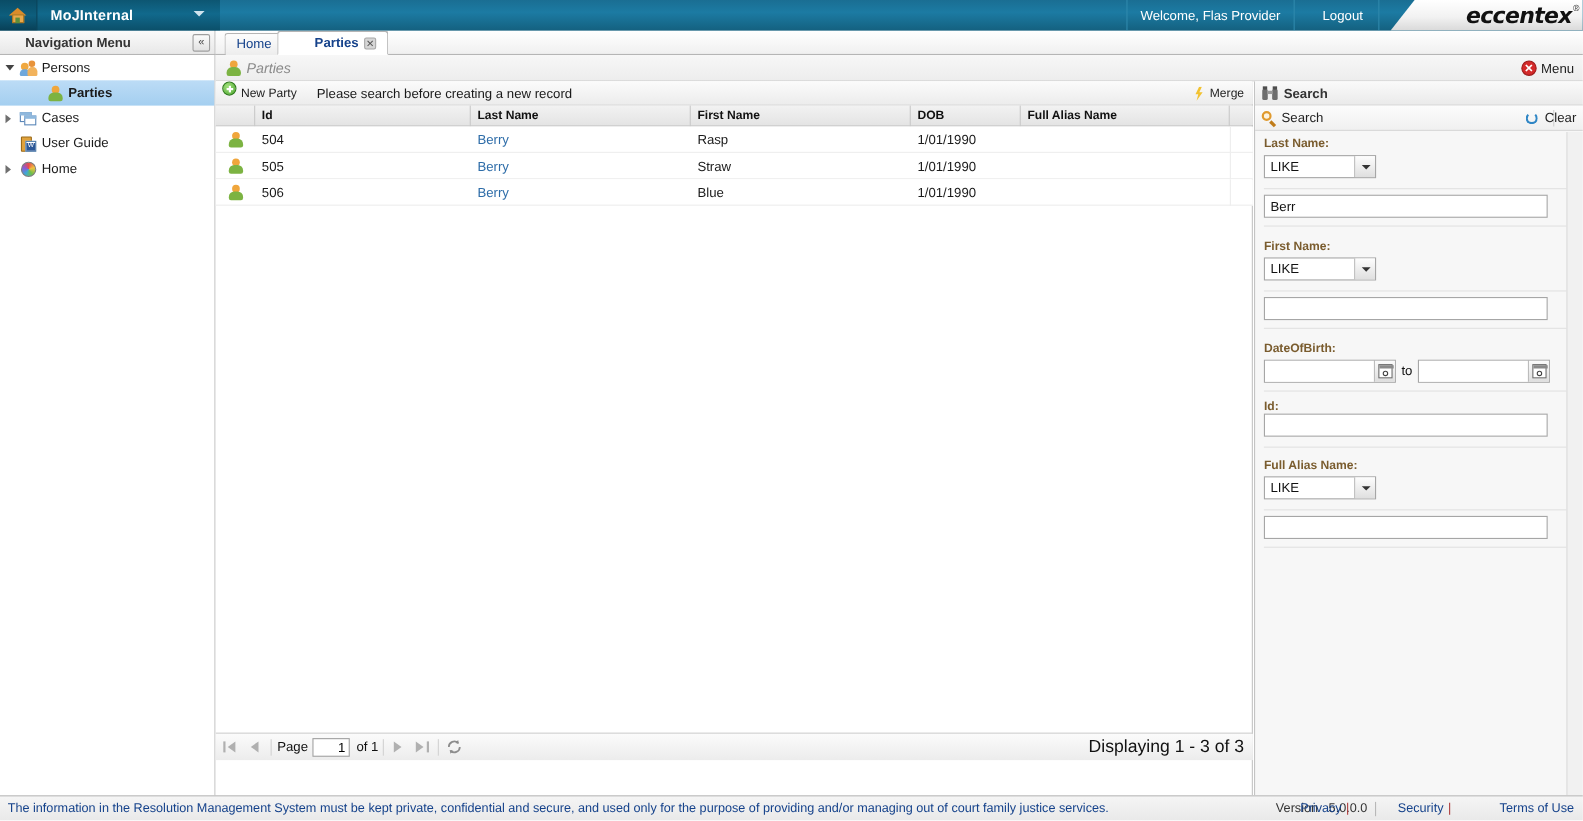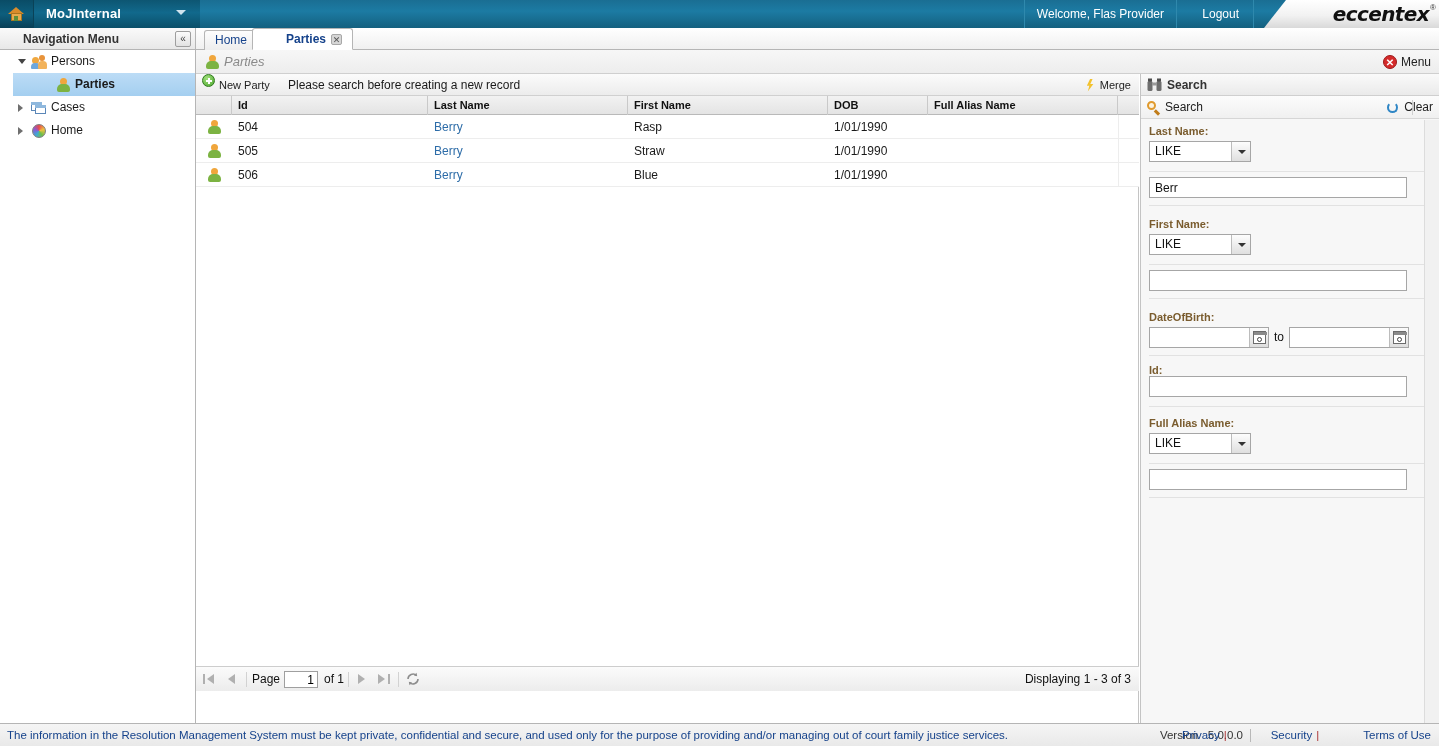--- a/index.html
+++ b/index.html
@@ -139,21 +139,20 @@
     border: 1px solid #9e9e9e; border-radius: 2px;
     cursor: pointer;
   }
 
   
   .navpanel {
     position: absolute; left: 0; top: 50px; width: 196px; height: 673px;
     background: #ffffff;
     border-right: 1px solid #b5b5b5;
     overflow: hidden;
-    padding-left: 13px;
   }
   .navitem {
     position: relative; height: 23px; line-height: 23px;
     display: flex; align-items: center;
     font-size: 12px; color: #1a1a1a; cursor: pointer;
     white-space: nowrap;
   }
   .navitem.selected {
     background: linear-gradient(to bottom, #bcdcf6 0%, #a4cff0 100%);
     font-weight: bold;
@@ -331,21 +330,21 @@
     position:absolute; top:4px; width:34px; height:17px;
     border:1px solid #9f9f9f; background:#fff;
     font-size:12px; text-align:right; padding:0 3px;
     font-family:"Liberation Sans",sans-serif;
   }
   .refresh-ic {
     position:absolute; top:4px; width:16px; height:16px; cursor:pointer;
   }
   .displaying {
     position:absolute; right:8px; top:0; height:25px; line-height:25px;
-    font-size:12px; color:#111;
+    font-size:16px; color:#111;
   }
 
   
   .searchpanel {
     position: absolute; left: 944px; top: 24px; width: 299px; height: 649px;
     background: #f7f7f7;
     border-left: 1px solid #c4c4c4;
   }
   .sp-header {
     position: absolute; left: 0; top: 0; width: 298px; height: 22px;
@@ -538,20 +537,28 @@
       <span class="expander closed"></span>
       <span class="nicon ic-cases">
         <span class="w1"></span>
           <span class="w1t"></span>
           <span class="w2"></span>
           <span class="w2t"></span>
       </span>
       <span>Cases</span>
     </div>
 
+    <div class="navitem level0">
+      <span class="nicon ic-guide">
+        <span class="clip"></span>
+          <span class="doc"></span>
+          <span class="docw">W</span>
+      </span>
+      <span>User Guide</span>
+    </div>
 
 
     <div class="navitem level0">
       <span class="expander closed"></span>
       <span class="nicon ic-globe">
           <span class="g"></span>
         </span>
       <span>Home</span>
     </div>
 

